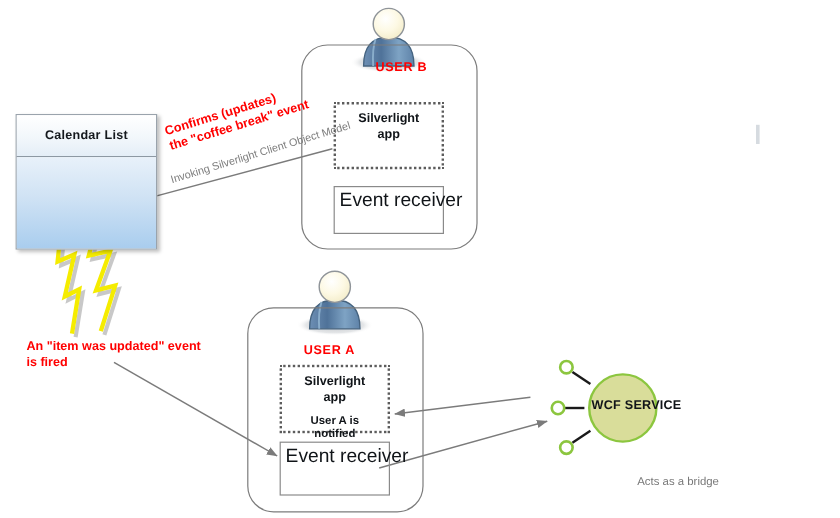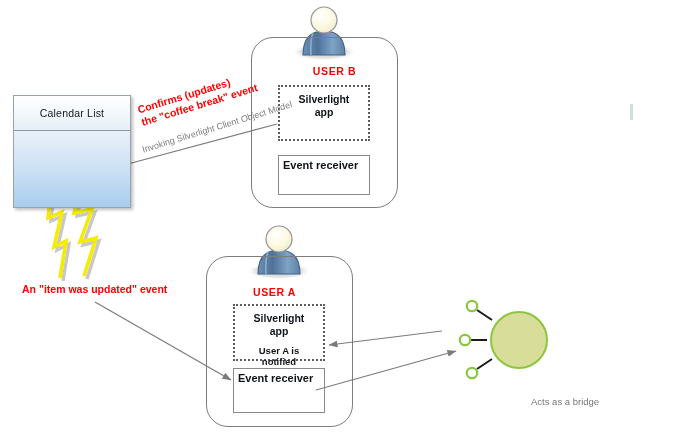--- a/index.html
+++ b/index.html
@@ -40,21 +40,21 @@
     height: 35px;
     box-sizing: border-box;
     border-bottom: 1px solid #8d98a3;
     background: linear-gradient(to bottom, #ffffff 0%, #f2f7fb 55%, #e4eef7 100%);
     display: flex;
     align-items: center;
     justify-content: center;
   }
   .calendar-header-label {
     font-size: 10.5px;
-    font-weight: normal;
+    font-weight: bold;
     color: #15191d;
     letter-spacing: 0.2px;
   }
   .calendar-body {
     height: 76px;
     background: linear-gradient(to bottom, #e8f1fa 0%, #cfe2f4 45%, #a9cdee 100%);
   }
 
   
   .user-container {
@@ -69,21 +69,21 @@
 
   .user-label {
     position: absolute;
     width: 100%;
     text-align: center;
     font-size: 10.5px;
     font-weight: bold;
     color: #ff0000;
     letter-spacing: 0.6px;
   }
-  #user-b-label { left: 251px; top: 65px;  width: 167px; }
+  #user-b-label { left: 251px; top: 50px;  width: 167px; }
   #user-a-label { left: 206px; top: 286px; width: 137px; }
 
   
   .silverlight-box {
     position: absolute;
     border: 2px dotted #5c5c5c;
     box-sizing: border-box;
     background: transparent;
     display: flex;
     flex-direction: column;
@@ -114,22 +114,22 @@
     position: absolute;
     border: 1.4px solid #8a8a8a;
     box-sizing: border-box;
     background: transparent;
   }
   #event-receiver-b { left: 278px; top: 155px; width: 92px; height: 40px; }
   #event-receiver-a { left: 233px; top: 368px; width: 92px; height: 45px; }
 
   .event-receiver-label {
     position: absolute;
-    font-size: 11px;
-    font-weight: bold;
+    font-size: 16px;
+    font-weight: normal;
     color: #101418;
     white-space: nowrap;
     text-align: center;
   }
   #event-receiver-label-b { left: 283px; top: 159px; }
   #event-receiver-label-a { left: 238px; top: 372px; }
 
   
   .wcf-circle {
     position: absolute;
@@ -295,26 +295,28 @@
     <span class="silverlight-title">Silverlight</span>
     <span class="silverlight-title">app</span>
     <span class="notified-text">User A is</span>
     <span class="notified-text" style="margin-top:0">notified</span>
   </div>
 
   <div class="event-receiver-box" id="event-receiver-a"></div>
   <div class="event-receiver-label" id="event-receiver-label-a">Event receiver</div>
 
   <div class="wcf-circle"></div>
+  <div class="wcf-label">WCF SERVICE</div>
   <div class="wcf-sublabel">Acts as a bridge</div>
 
   <div class="annot-red-rot">
     <div>Confirms (updates)</div>
     <div>the "coffee break" event</div>
   </div>
 
   <div class="annot-gray-rot">Invoking Silverlight Client Object Model</div>
 
   <div class="annot-red-left">
     <div>An "item was updated" event</div>
+    <div>is fired</div>
   </div>
 
 </div>
 
 </body></html>

